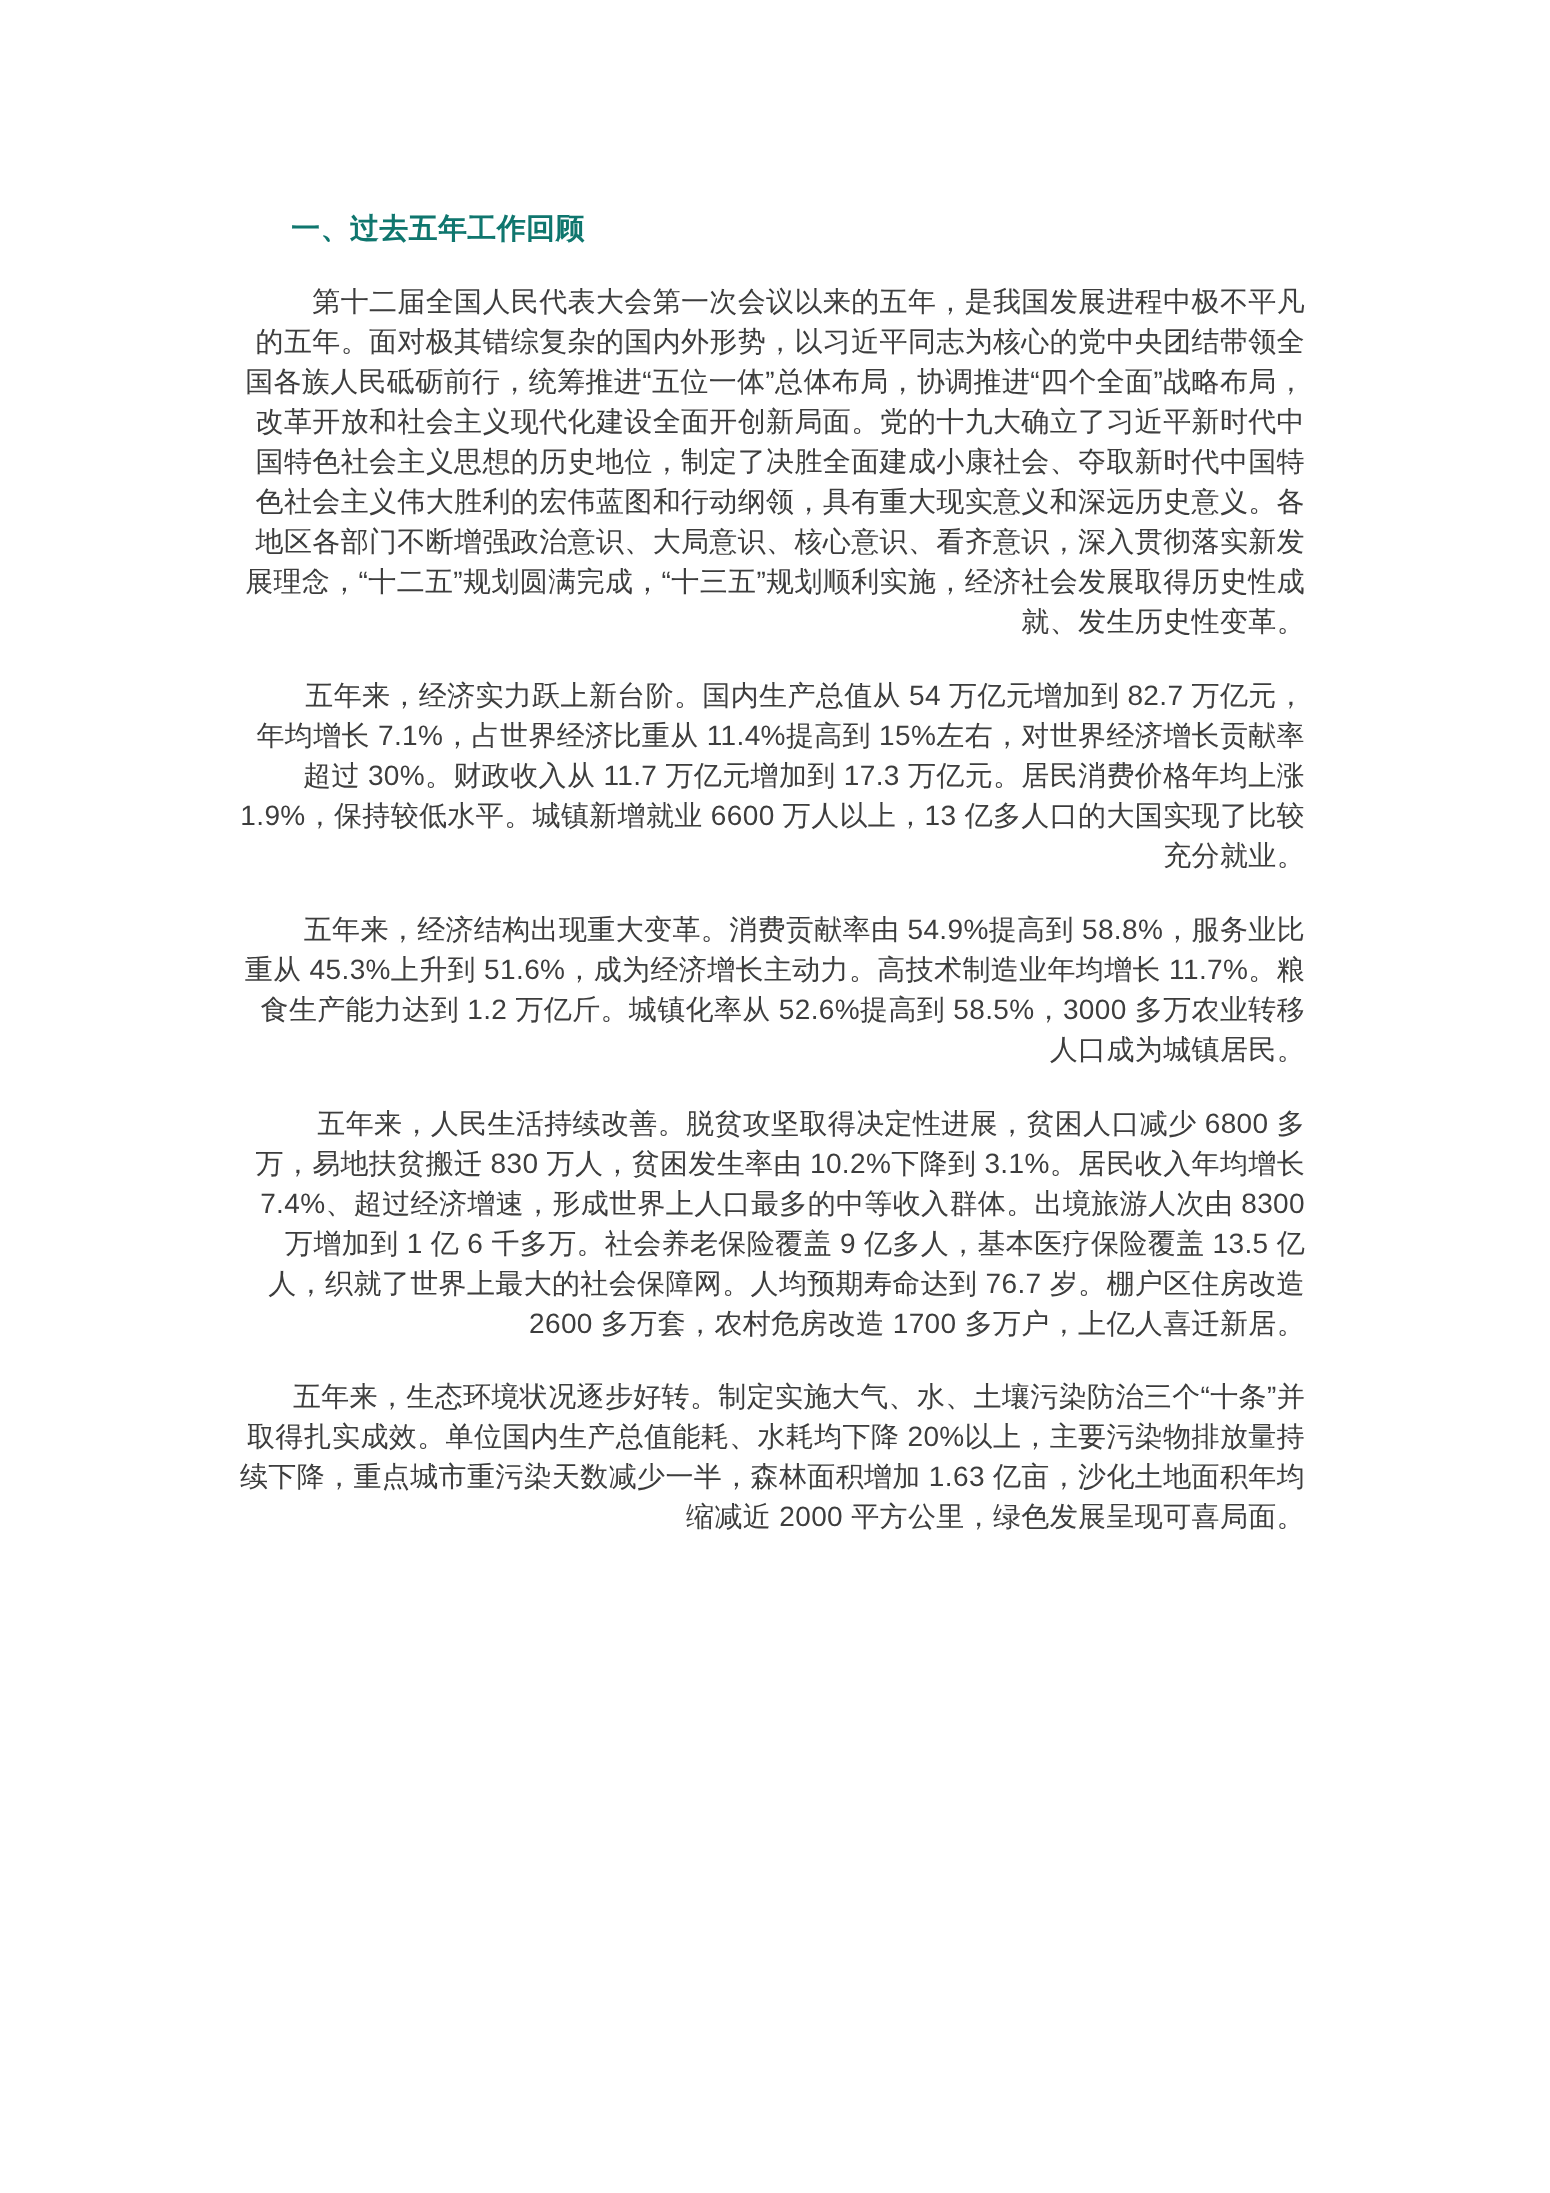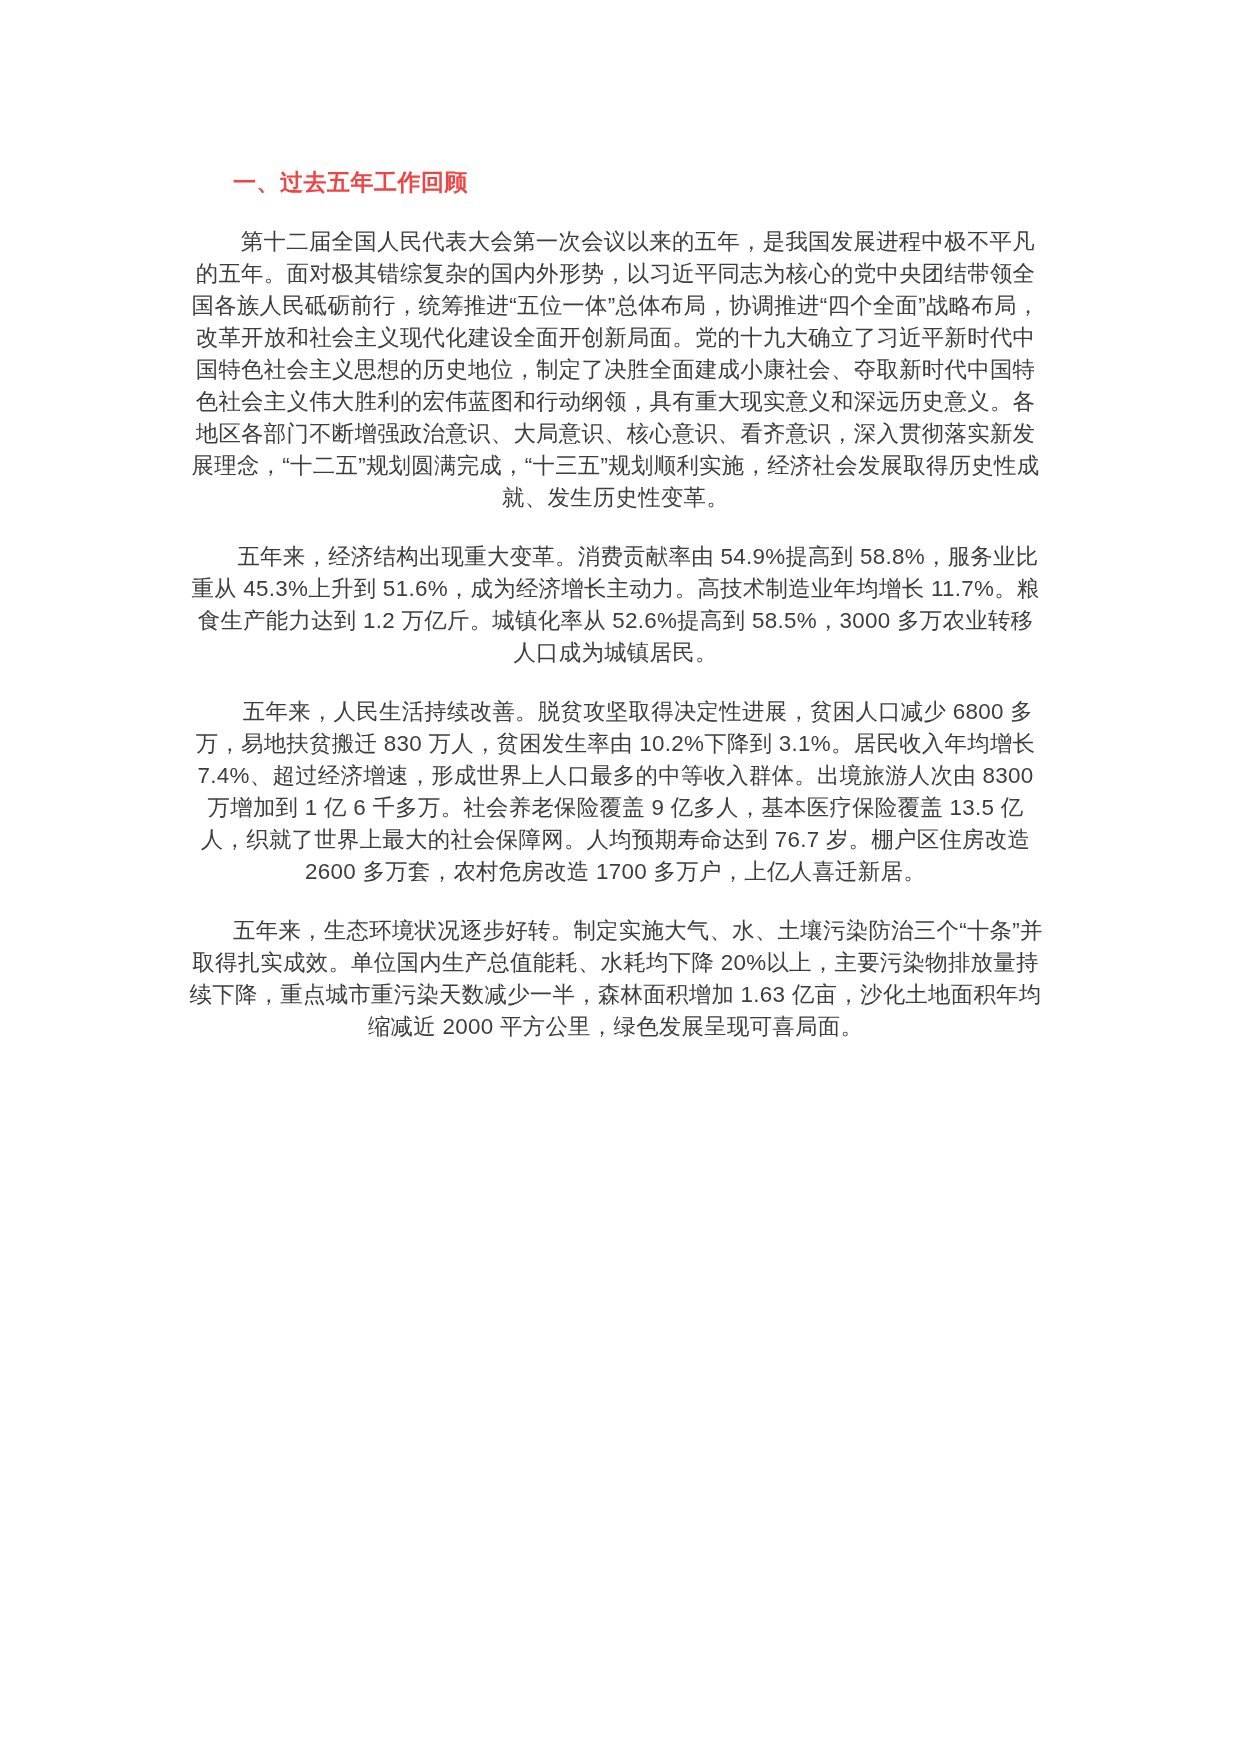--- a/index.html
+++ b/index.html
@@ -18,45 +18,46 @@
     position: absolute;
     left: 187px;
     top: 166px;
     width: 857px;
     color: #3d3d3d;
   }
   .section-heading {
     font-size: 23px;
     line-height: 32px;
     font-weight: 700;
-    color: #ef4444;
+    color: #0f766e;
     margin: 0 0 28px 0;
     text-indent: 2em;
     letter-spacing: 0.5px;
   }
   .para {
     font-size: 22.4px;
     line-height: 32px;
     font-weight: 400;
     margin: 0 0 27px 0;
     text-indent: 2em;
-    text-align: center;
+    text-align: right;
     letter-spacing: 0.3px;
     word-break: normal;
     overflow-wrap: break-word;
   }
 </style>
 </head>
 <body>
 
 <div class="page-content">
   <h1 class="section-heading">一、过去五年工作回顾</h1>
 
   <p class="para">第十二届全国人民代表大会第一次会议以来的五年，是我国发展进程中极不平凡的五年。面对极其错综复杂的国内外形势，以习近平同志为核心的党中央团结带领全国各族人民砥砺前行，统筹推进“五位一体”总体布局，协调推进“四个全面”战略布局，改革开放和社会主义现代化建设全面开创新局面。党的十九大确立了习近平新时代中国特色社会主义思想的历史地位，制定了决胜全面建成小康社会、夺取新时代中国特色社会主义伟大胜利的宏伟蓝图和行动纲领，具有重大现实意义和深远历史意义。各地区各部门不断增强政治意识、大局意识、核心意识、看齐意识，深入贯彻落实新发展理念，“十二五”规划圆满完成，“十三五”规划顺利实施，经济社会发展取得历史性成就、发生历史性变革。</p>
 
+  <p class="para">五年来，经济实力跃上新台阶。国内生产总值从 54 万亿元增加到 82.7 万亿元，年均增长 7.1%，占世界经济比重从 11.4%提高到 15%左右，对世界经济增长贡献率超过 30%。财政收入从 11.7 万亿元增加到 17.3 万亿元。居民消费价格年均上涨 1.9%，保持较低水平。城镇新增就业 6600 万人以上，13 亿多人口的大国实现了比较充分就业。</p>
 
   <p class="para">五年来，经济结构出现重大变革。消费贡献率由 54.9%提高到 58.8%，服务业比重从 45.3%上升到 51.6%，成为经济增长主动力。高技术制造业年均增长 11.7%。粮食生产能力达到 1.2 万亿斤。城镇化率从 52.6%提高到 58.5%，3000 多万农业转移人口成为城镇居民。</p>
 
 
 
   <p class="para">五年来，人民生活持续改善。脱贫攻坚取得决定性进展，贫困人口减少 6800 多万，易地扶贫搬迁 830 万人，贫困发生率由 10.2%下降到 3.1%。居民收入年均增长 7.4%、超过经济增速，形成世界上人口最多的中等收入群体。出境旅游人次由 8300 万增加到 1 亿 6 千多万。社会养老保险覆盖 9 亿多人，基本医疗保险覆盖 13.5 亿人，织就了世界上最大的社会保障网。人均预期寿命达到 76.7 岁。棚户区住房改造 2600 多万套，农村危房改造 1700 多万户，上亿人喜迁新居。</p>
 
   <p class="para">五年来，生态环境状况逐步好转。制定实施大气、水、土壤污染防治三个“十条”并取得扎实成效。单位国内生产总值能耗、水耗均下降 20%以上，主要污染物排放量持续下降，重点城市重污染天数减少一半，森林面积增加 1.63 亿亩，沙化土地面积年均缩减近 2000 平方公里，绿色发展呈现可喜局面。</p>
 </div>
 

